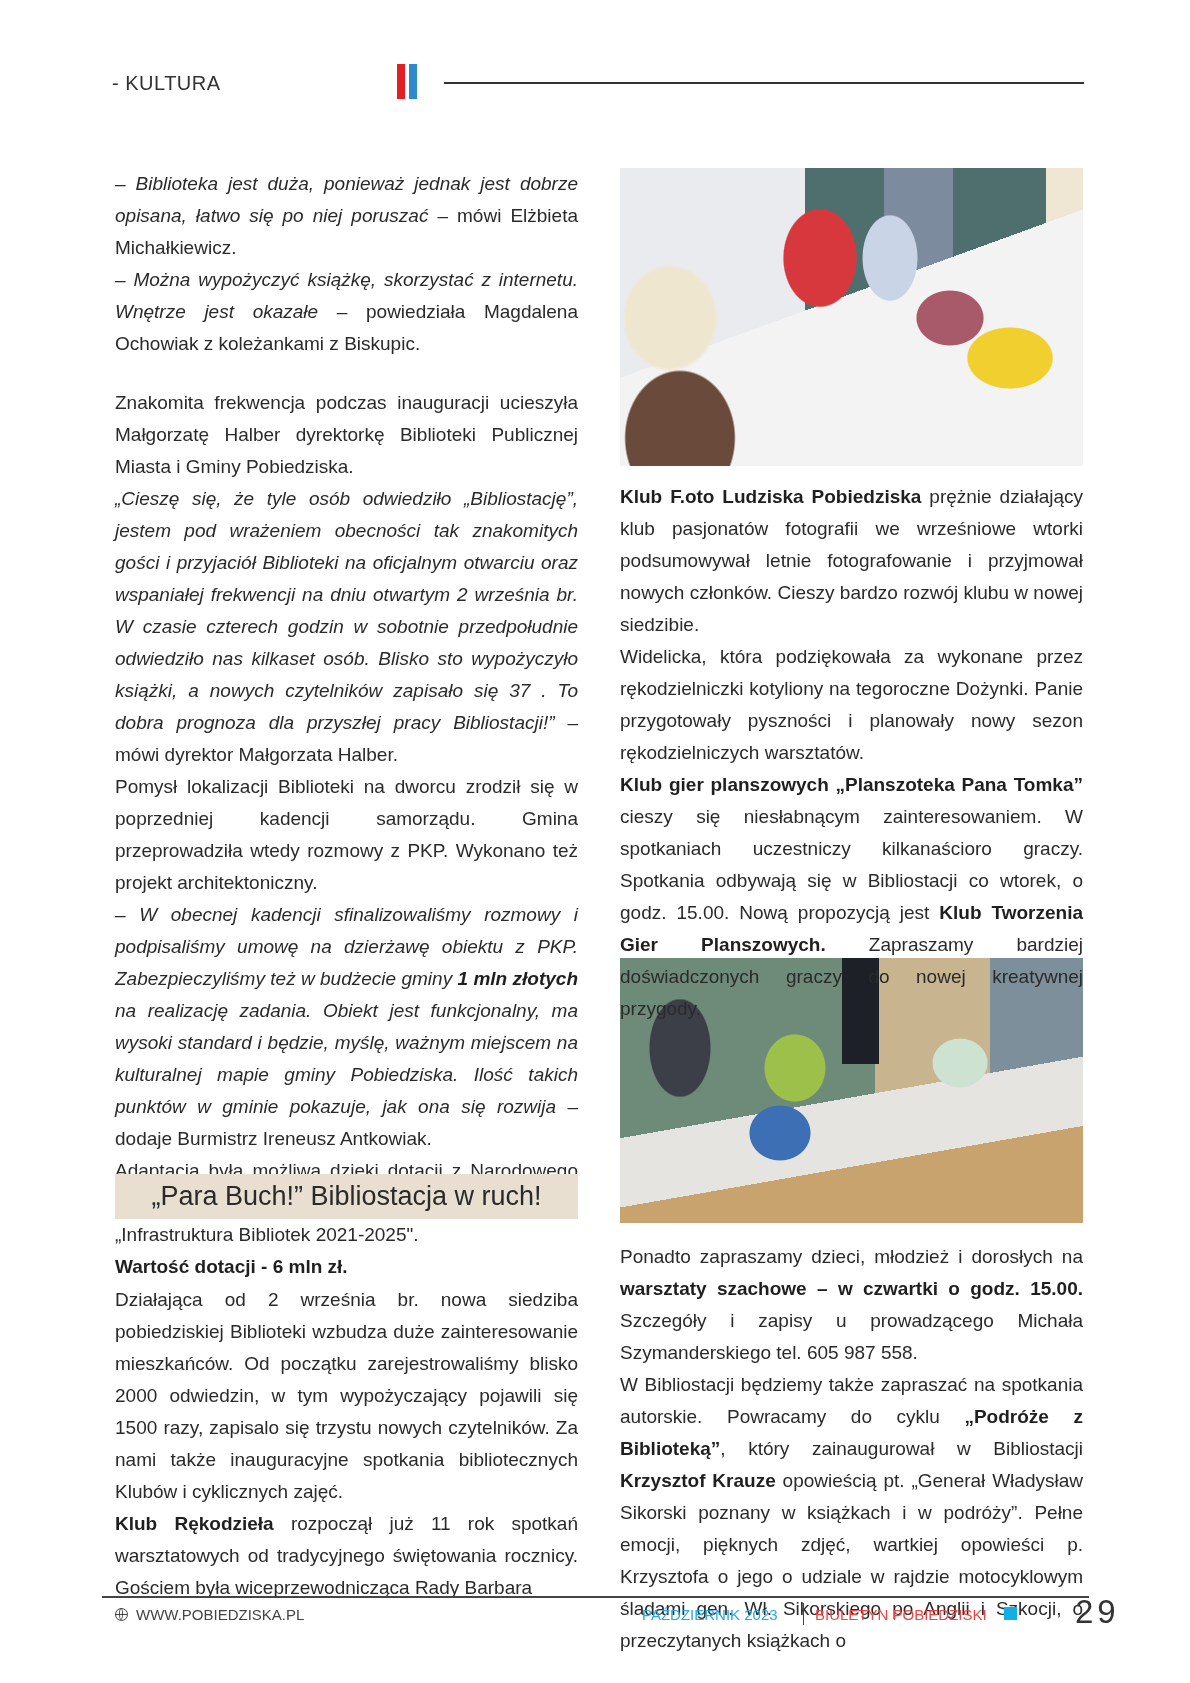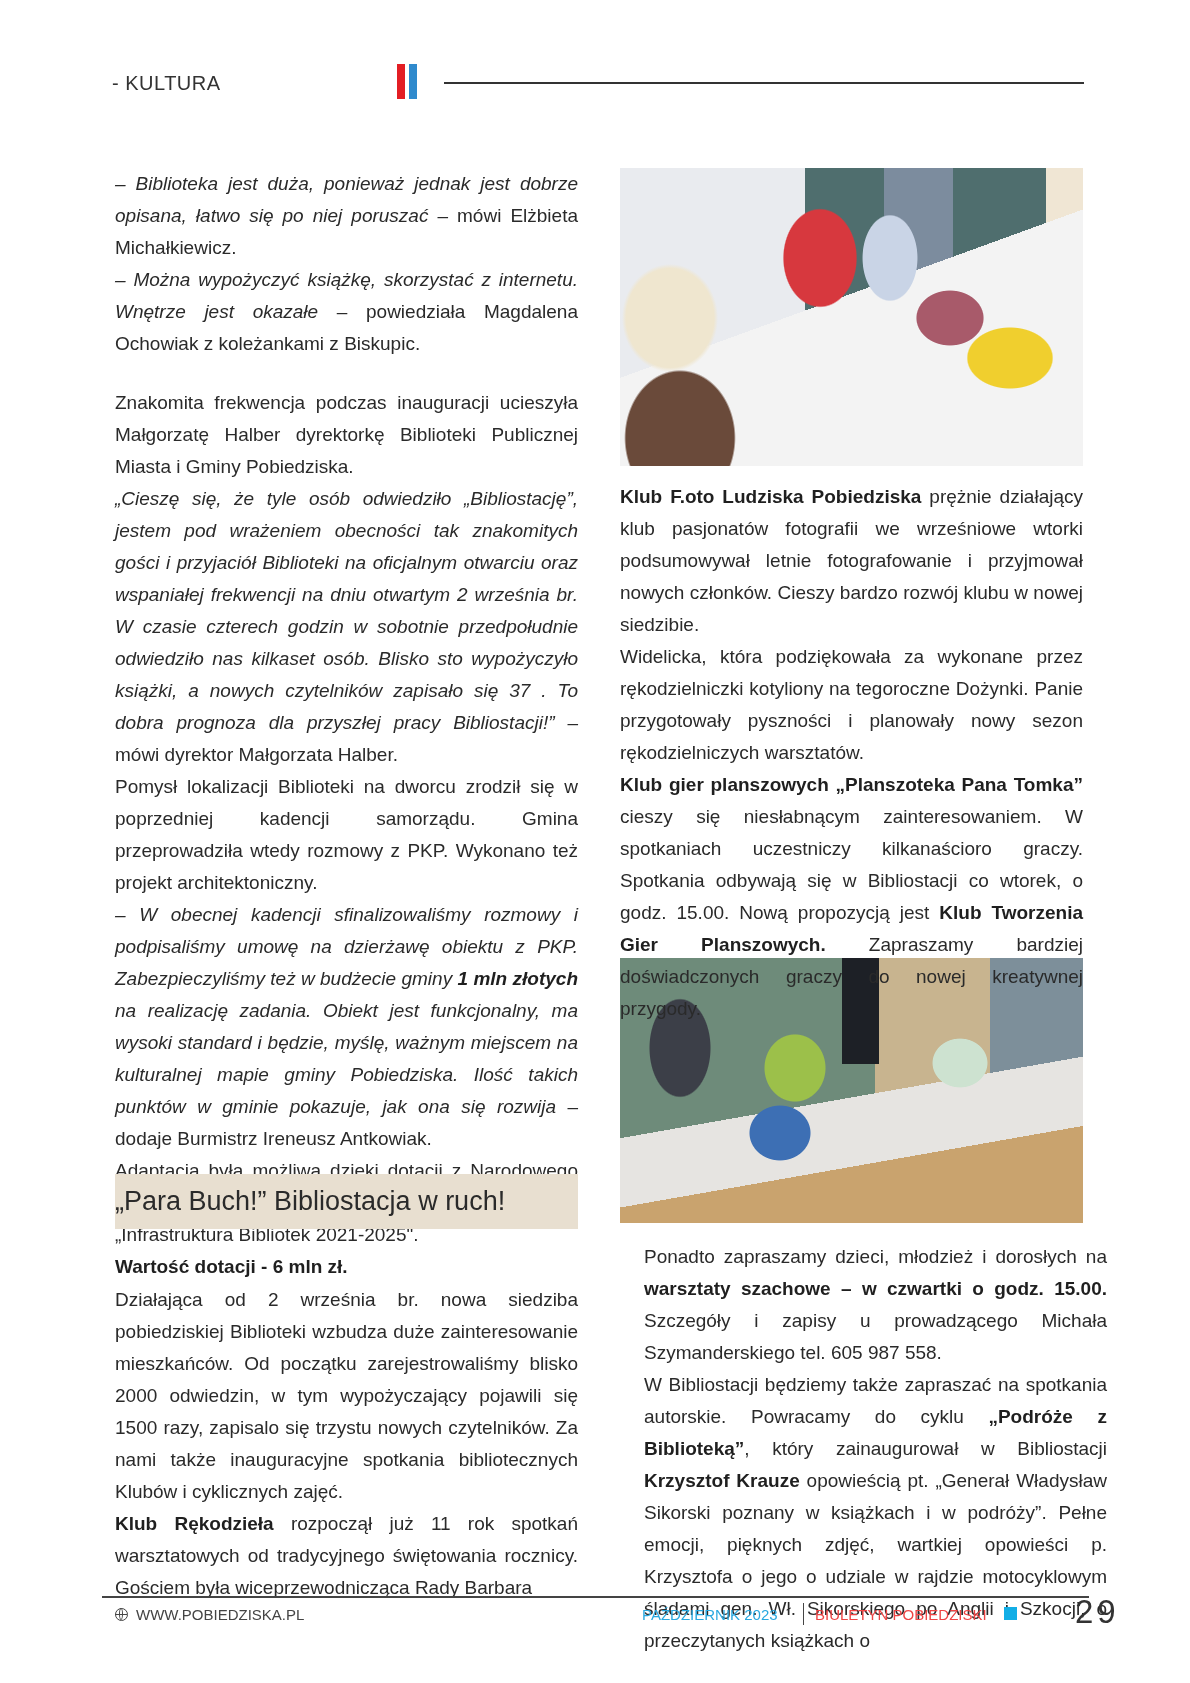--- a/index.html
+++ b/index.html
@@ -10,23 +10,23 @@
   .flag-blue { position: absolute; left: 409px; top: 64px; width: 8px; height: 35px; background: #2f8acd; }
   .header-rule { position: absolute; left: 444px; top: 82px; width: 640px; height: 0; border-top: 2px solid #333; }
 
   .col { position: absolute; width: 463px; font-size: 19px; line-height: 32px; text-align: justify; }
   .col-left { left: 115px; top: 168px; }
   .col p { margin: 0; }
   .col .gap { height: 27px; }
   .col b { font-weight: bold; color: #1f1f1f; }
   .col i { font-style: italic; }
 
-  .section-title { position: absolute; left: 115px; top: 1174px; width: 463px; height: 55px;
+  .section-title { position: absolute; left: 115px; top: 1174px; width: 463px; height: 45px;
                    background: #e8dfd0; font-size: 27px; color: #2a2a2a;
-                   display: flex; align-items: center; justify-content: flex-start; }
+                   display: flex; align-items: center; justify-content: center; }
 
   .col-left2 { left: 115px; top: 1252px; margin-top: 32px; }
 
   .photo { position: absolute; overflow: hidden; }
   .photo-1 { left: 620px; top: 168px; width: 463px; height: 298px;
     background:
       radial-gradient(ellipse 60px 80px at 200px 90px, #d7383e 0%, #d7383e 60%, transparent 62%),
       radial-gradient(ellipse 45px 70px at 270px 90px, #c9d4e6 0%, #c9d4e6 60%, transparent 62%),
       radial-gradient(ellipse 70px 50px at 390px 190px, #f0cf2e 0%, #f0cf2e 60%, transparent 62%),
       radial-gradient(ellipse 55px 45px at 330px 150px, #a85a6a 0%, #a85a6a 60%, transparent 62%),
@@ -38,21 +38,21 @@
     background:
       radial-gradient(ellipse 50px 80px at 60px 90px, #3c3f48 0%, #3c3f48 60%, transparent 62%),
       radial-gradient(ellipse 50px 55px at 175px 110px, #9cc04a 0%, #9cc04a 60%, transparent 62%),
       radial-gradient(ellipse 50px 45px at 160px 175px, #3d6fb4 0%, #3d6fb4 60%, transparent 62%),
       radial-gradient(ellipse 45px 40px at 340px 105px, #cde2d0 0%, #cde2d0 60%, transparent 62%),
       linear-gradient(90deg, transparent 0 48%, #1d2026 48% 56%, transparent 56%) 0 0 / 100% 40% no-repeat,
       linear-gradient(170deg, transparent 0 52%, #e6e4e1 52% 72%, #c9a36e 72% 100%),
       linear-gradient(90deg, #6e8b7a 0 55%, #c8b48f 55% 80%, #7d8f9a 80% 100%); }
 
   .col-right1 { left: 620px; top: 481px; }
-  .col-right2 { left: 644px; top: 1241px; }
+  .col-right2 { left: 620px; top: 1241px; }
 
   .footer-rule { position: absolute; left: 102px; top: 1596px; width: 987px; border-top: 2px solid #444; }
   .footer-left { position: absolute; left: 115px; top: 1606px; font-size: 15px; color: #444; display: flex; align-items: center; gap: 8px; }
   .globe-icon { display: inline-block; width: 13px; height: 13px; border: 1.5px solid #444; border-radius: 50%; position: relative; box-sizing: border-box; }
   .globe-icon::before { content: ""; position: absolute; left: 3px; top: -1px; width: 4px; height: 12px; border: 1px solid #444; border-radius: 50%; box-sizing: border-box; }
   .globe-icon::after { content: ""; position: absolute; left: -1px; top: 4.5px; width: 12px; border-top: 1px solid #444; }
   .footer-month { position: absolute; left: 642px; top: 1606px; font-size: 15px; color: #29a8e0; }
   .footer-sep { position: absolute; left: 803px; top: 1603px; height: 22px; border-left: 1px solid #444; }
   .footer-title { position: absolute; left: 815px; top: 1606px; font-size: 15px; color: #ef4444; }
   .footer-square { position: absolute; left: 1004px; top: 1607px; width: 13px; height: 13px; background: #12aee6; }

